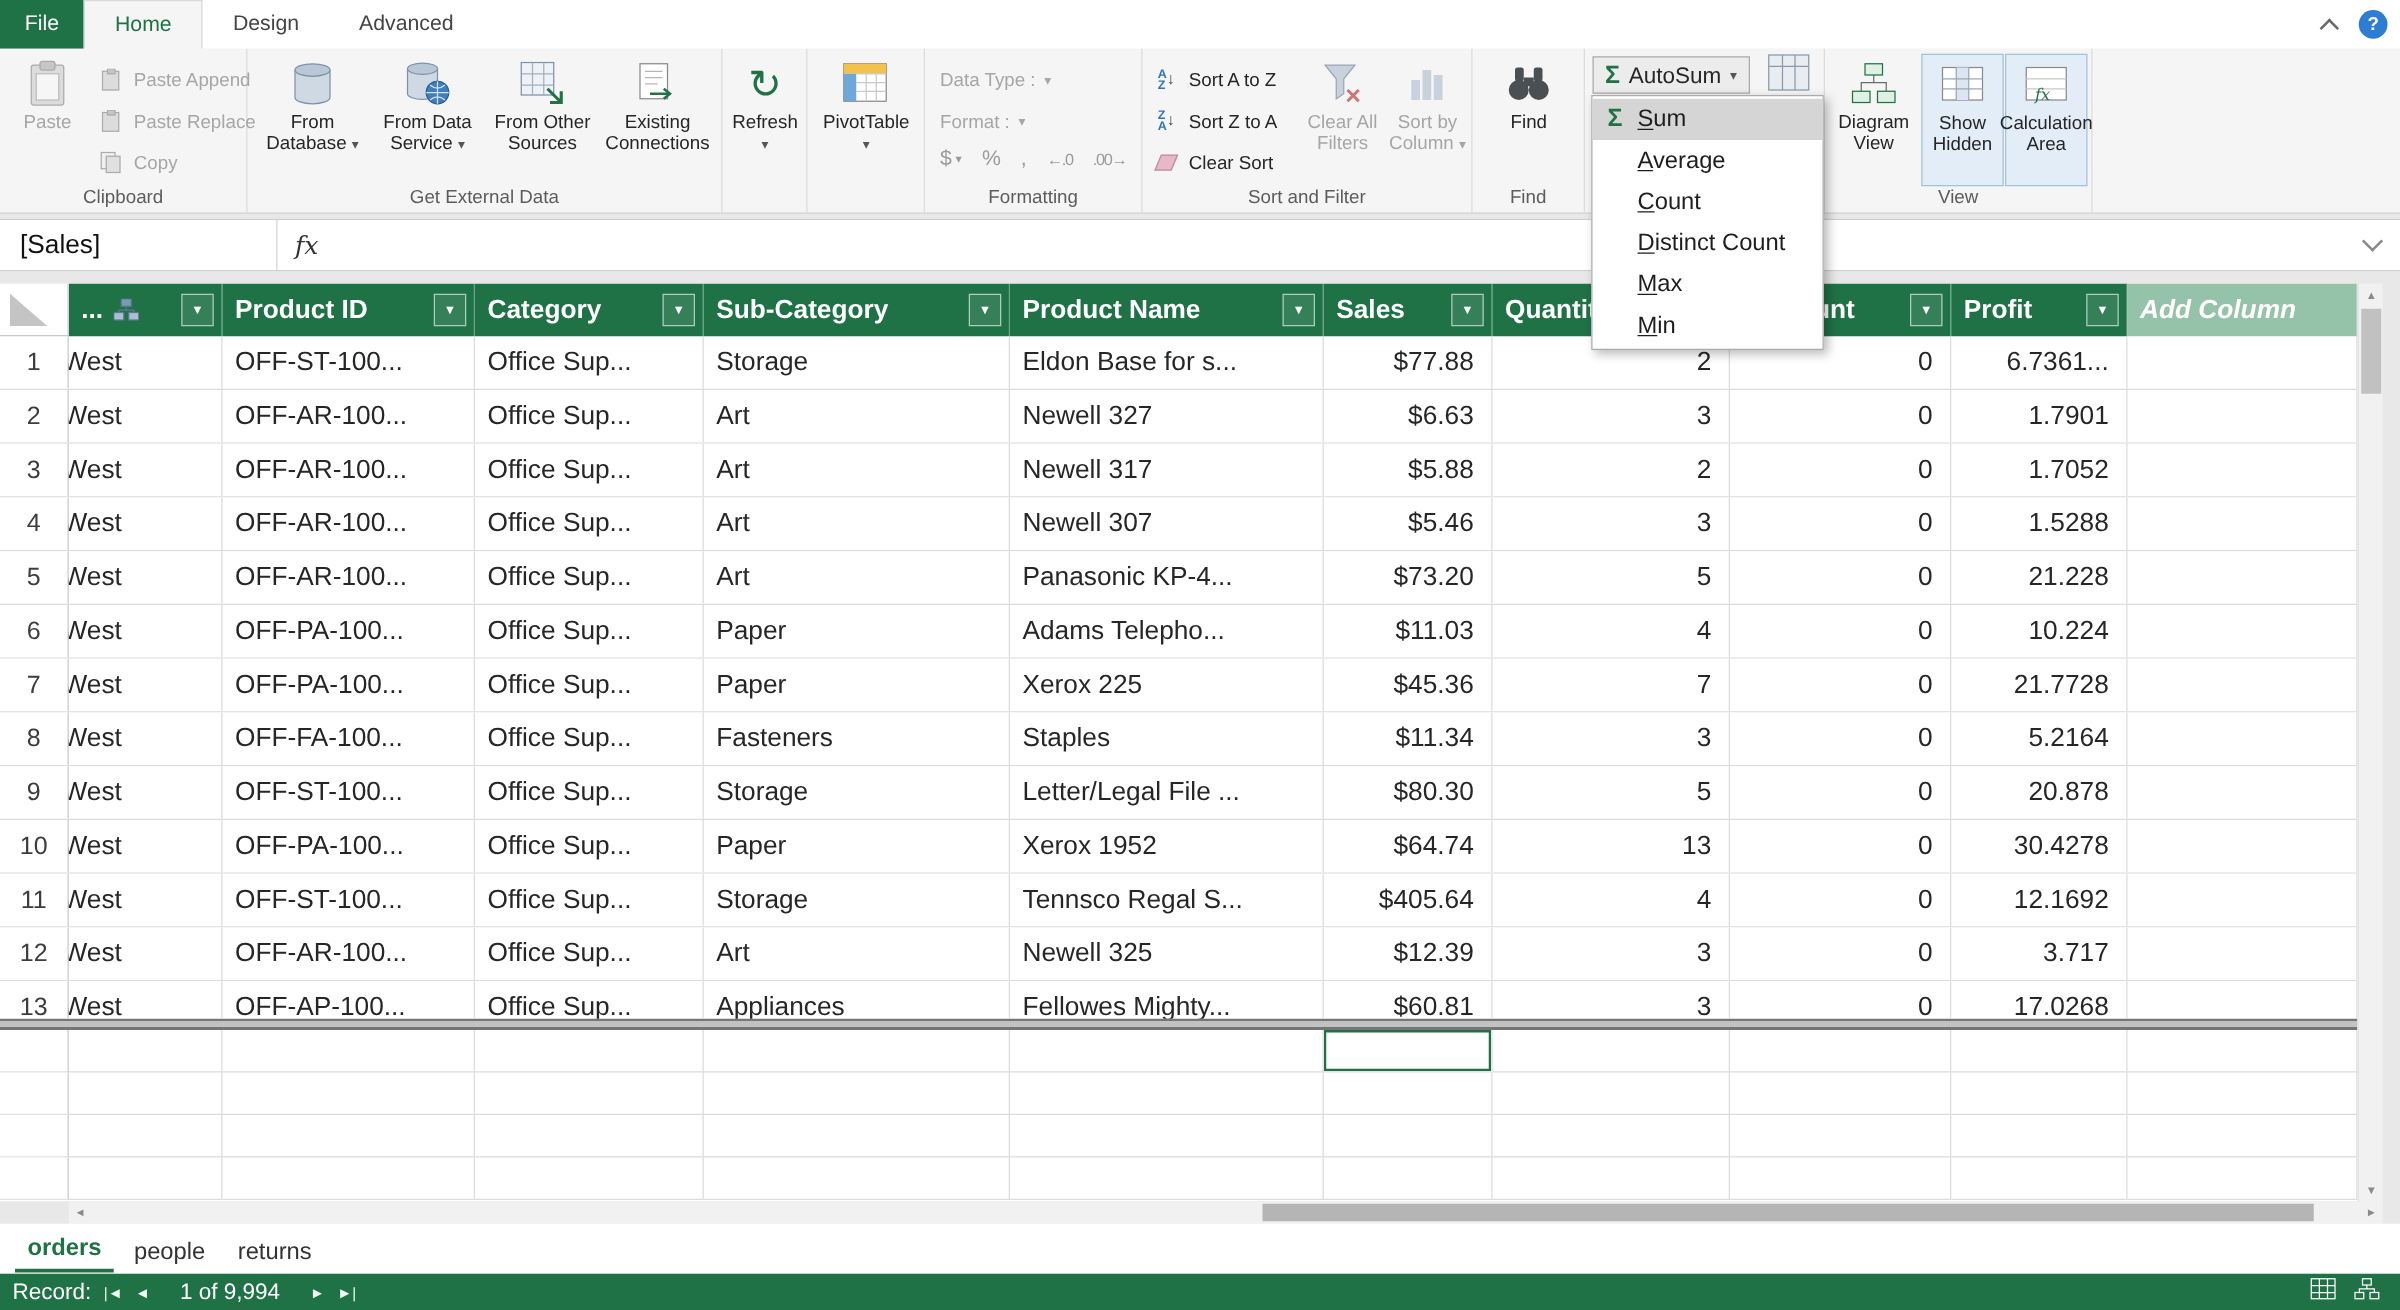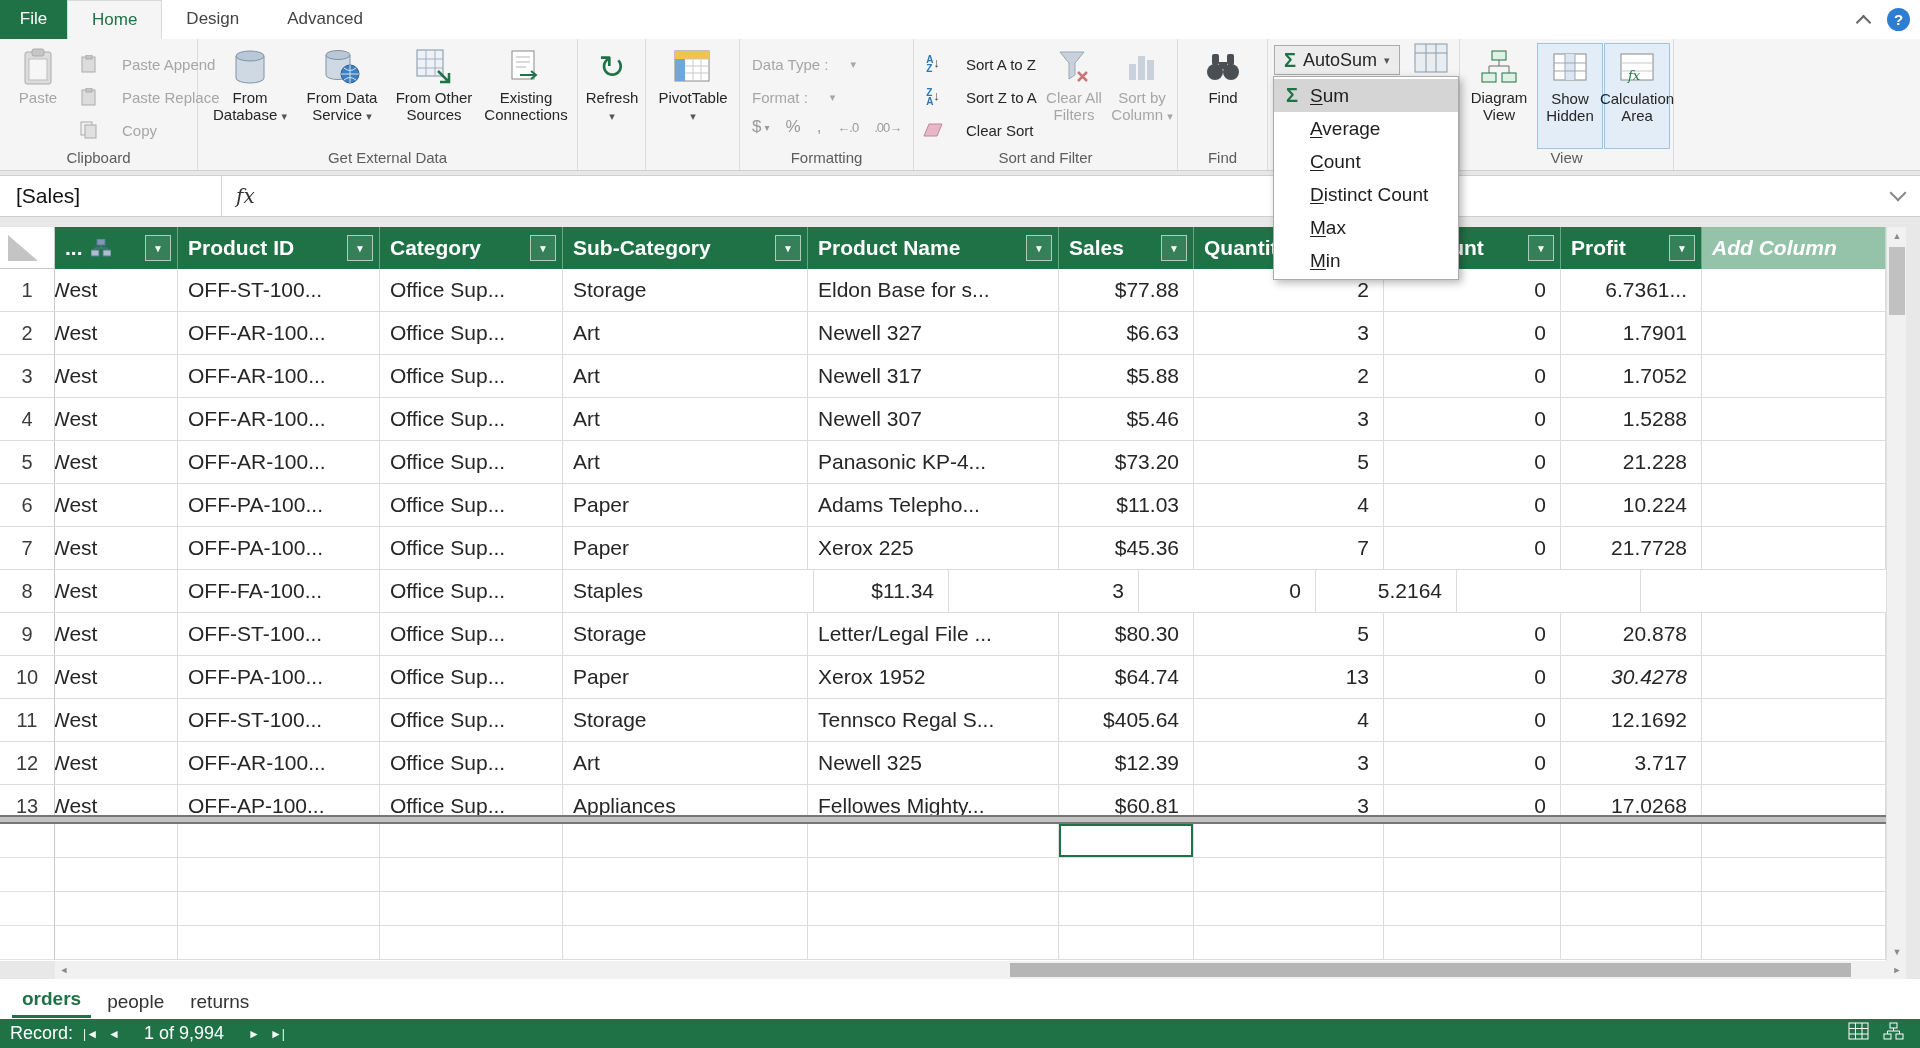--- a/index.html
+++ b/index.html
@@ -23,21 +23,21 @@
 
   
   .ribbon{position:absolute;top:39px;left:0;right:0;height:132px;background:#f5f5f5;border-bottom:1px solid #d0d0d0}
   .group{position:absolute;top:0;bottom:0;border-right:1px solid #dcdcdc}
   .glabel{position:absolute;bottom:4px;width:100%;text-align:center;font-size:15px;color:#5c5c5c;white-space:nowrap}
   .bigbtn{position:absolute;top:4px;height:106px;display:flex;flex-direction:column;align-items:center;font-size:15px;text-align:center;padding-top:2px}
   .bigbtn .bicon{height:44px;display:flex;align-items:center;justify-content:center}
   .bigbtn .blabel{line-height:17px}
   .barrow,.ddarrow{font-size:11px;color:#555}
   .disabled, .disabled .barrow, .disabled .ddarrow{color:#a6a6a6}
-  .smallbtn{position:absolute;display:flex;align-items:center;gap:22px;font-size:15px;height:30px;white-space:nowrap}
+  .smallbtn{position:absolute;display:flex;align-items:center;gap:7px;font-size:15px;height:30px;white-space:nowrap}
   .sicon{width:22px;display:flex;justify-content:center;flex:none}
   .pressed{background:var(--pressed_blue);border:1px solid #a3c2dc}
   .refresh-glyph{font-size:32px;color:var(--green);line-height:32px}
   .azi{display:flex;flex-direction:column;font-size:10px;line-height:9px;font-weight:bold;color:#2e75b6}
   .azarr{font-size:13px;color:#444}
   .fmtrow{position:absolute;display:flex;align-items:center;gap:16px;font-size:17px;color:#9a9a9a}
   .fmtbtn{display:flex;align-items:center;gap:3px}
   .fmtbtn .mini{font-size:10px}
   .dec{font-size:13px;letter-spacing:-1px}
   .autosum{position:absolute;left:6px;top:6px;height:30px;display:flex;align-items:center;gap:7px;padding:0 9px;font-size:18px;background:#ececec;border:1px solid #ababab}
@@ -533,20 +533,21 @@
           <div class="cell ar" style="width: 190px;"><span class="cv">7</span></div>
           <div class="cell ar" style="width: 177px;"><span class="cv">0</span></div>
           <div class="cell ar" style="width: 141px;"><span class="cv">21.7728</span></div>
           <div class="cell" style="width: 184px;"><span class="cv"></span></div>
         </div>
         <div class="grow">
           <div class="rownum">8</div>
           <div class="cell clipl" style="width: 123px;"><span class="cv">West</span></div>
           <div class="cell" style="width: 202px;"><span class="cv">OFF-FA-100...</span></div>
           <div class="cell" style="width: 183px;"><span class="cv">Office Sup...</span></div>
+          <div class="cell" style="width: 245px;"><span class="cv">Fasteners</span></div>
           <div class="cell" style="width: 251px;"><span class="cv">Staples</span></div>
           <div class="cell ar" style="width: 135px;"><span class="cv">$11.34</span></div>
           <div class="cell ar" style="width: 190px;"><span class="cv">3</span></div>
           <div class="cell ar" style="width: 177px;"><span class="cv">0</span></div>
           <div class="cell ar" style="width: 141px;"><span class="cv">5.2164</span></div>
           <div class="cell" style="width: 184px;"><span class="cv"></span></div>
         </div>
         <div class="grow">
           <div class="rownum">9</div>
           <div class="cell clipl" style="width: 123px;"><span class="cv">West</span></div>
@@ -563,21 +564,21 @@
         <div class="grow">
           <div class="rownum">10</div>
           <div class="cell clipl" style="width: 123px;"><span class="cv">West</span></div>
           <div class="cell" style="width: 202px;"><span class="cv">OFF-PA-100...</span></div>
           <div class="cell" style="width: 183px;"><span class="cv">Office Sup...</span></div>
           <div class="cell" style="width: 245px;"><span class="cv">Paper</span></div>
           <div class="cell" style="width: 251px;"><span class="cv">Xerox 1952</span></div>
           <div class="cell ar" style="width: 135px;"><span class="cv">$64.74</span></div>
           <div class="cell ar" style="width: 190px;"><span class="cv">13</span></div>
           <div class="cell ar" style="width: 177px;"><span class="cv">0</span></div>
-          <div class="cell ar" style="width: 141px; font-style: italic;"><span class="cv">30.4278</span></div>
+          <div class="cell ar" style="width: 141px;"><span class="cv">30.4278</span></div>
           <div class="cell" style="width: 184px;"><span class="cv"></span></div>
         </div>
         <div class="grow">
           <div class="rownum">11</div>
           <div class="cell clipl" style="width: 123px;"><span class="cv">West</span></div>
           <div class="cell" style="width: 202px;"><span class="cv">OFF-ST-100...</span></div>
           <div class="cell" style="width: 183px;"><span class="cv">Office Sup...</span></div>
           <div class="cell" style="width: 245px;"><span class="cv">Storage</span></div>
           <div class="cell" style="width: 251px;"><span class="cv">Tennsco Regal S...</span></div>
           <div class="cell ar" style="width: 135px;"><span class="cv">$405.64</span></div>

